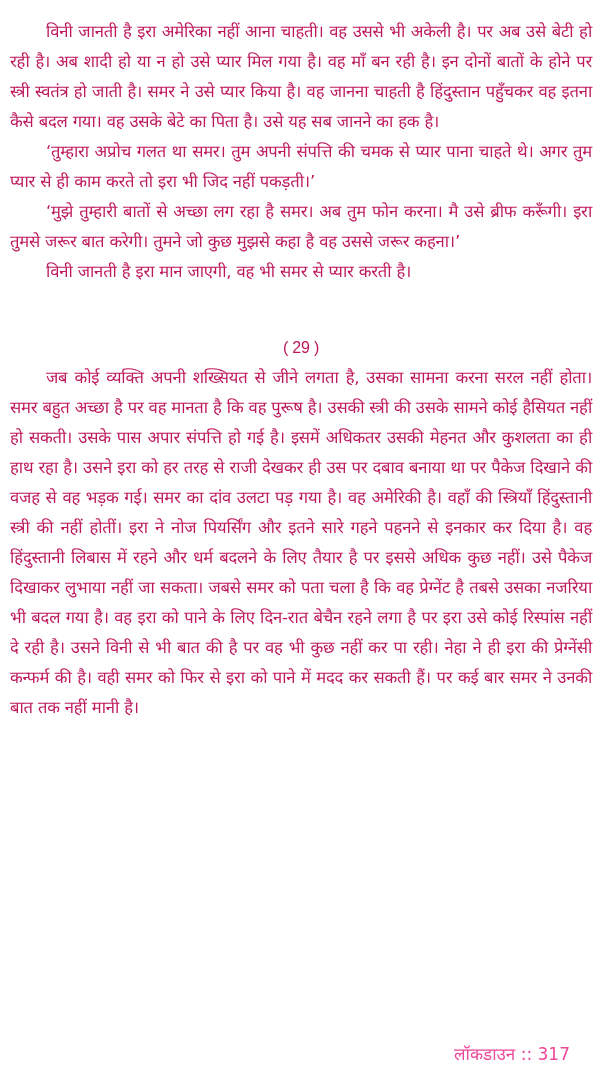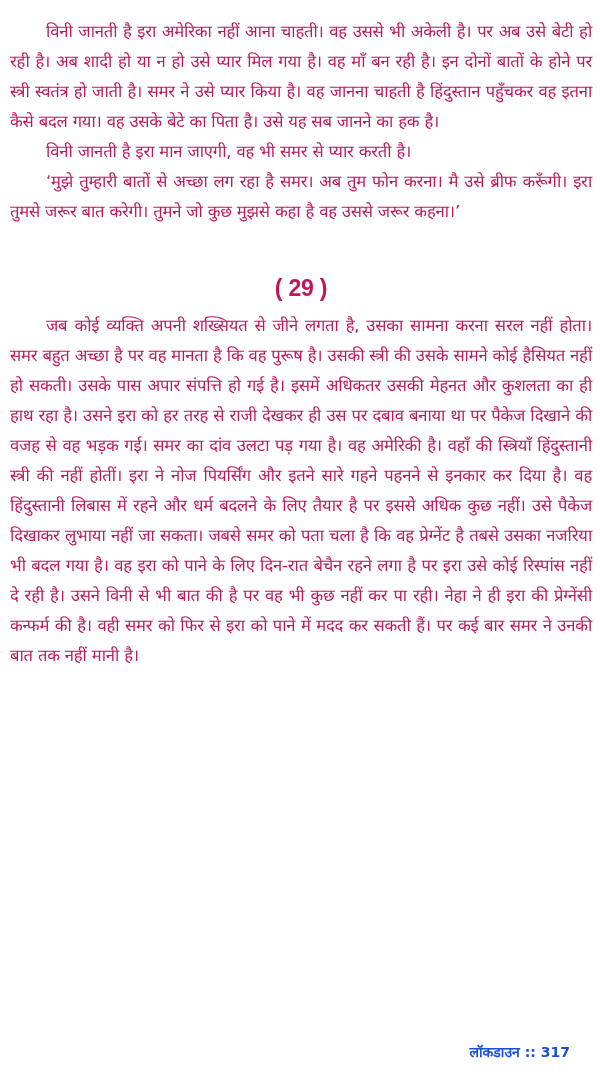--- a/index.html
+++ b/index.html
@@ -6,33 +6,34 @@
   body { width: 600px; height: 1077px; overflow: hidden; position: relative; }
   .page {
     position: absolute; left: 10px; top: 17px; width: 582px;
     font-family: "DejaVu Sans", sans-serif; font-size: 16.6px; color: #be185d;
     line-height: 30px; letter-spacing: -0.2px;
   }
   .para { margin: 0; text-align: justify; text-align-last: left; }
   .para.indent { text-indent: 36px; }
   .chapter {
     text-align: center; font-family: "Liberation Sans", sans-serif;
-    font-weight: bold; font-size: 23px; margin-top: 46px; margin-bottom: 8px; line-height: 30px;
+    font-weight: normal; font-size: 16px; margin-top: 46px; margin-bottom: 0; line-height: 30px;
   }
   .footer {
     position: absolute; right: 30px; top: 1042px;
-    font-family: "DejaVu Sans", sans-serif; font-weight: bold; font-size: 14px; color: #1d4ed8;
+    font-family: "DejaVu Sans", sans-serif; font-weight: normal; font-size: 17px; color: #ec4899;
   }
 </style>
 </head>
 <body>
 
 <div class="page">
   <p class="para indent">विनी जानती है इरा अमेरिका नहीं आना चाहती। वह उससे भी अकेली है। पर अब उसे बेटी हो रही है। अब शादी हो या न हो उसे प्यार मिल गया है। वह माँ बन रही है। इन दोनों बातों के होने पर स्त्री स्वतंत्र हो जाती है। समर ने उसे प्यार किया है। वह जानना चाहती है हिंदुस्तान पहुँचकर वह इतना कैसे बदल गया। वह उसके बेटे का पिता है। उसे यह सब जानने का हक है।</p>
+  <p class="para indent">‘तुम्हारा अप्रोच गलत था समर। तुम अपनी संपत्ति की चमक से प्यार पाना चाहते थे। अगर तुम प्यार से ही काम करते तो इरा भी जिद नहीं पकड़ती।’</p>
+  <p class="para indent">‘मुझे तुम्हारी बातों से अच्छा लग रहा है समर। अब तुम फोन करना। मै उसे ब्रीफ करूँगी। इरा तुमसे जरूर बात करेगी। तुमने जो कुछ मुझसे कहा है वह उससे जरूर कहना।’</p>
   <p class="para indent">विनी जानती है इरा मान जाएगी, वह भी समर से प्यार करती है।</p>
-  <p class="para indent">‘मुझे तुम्हारी बातों से अच्छा लग रहा है समर। अब तुम फोन करना। मै उसे ब्रीफ करूँगी। इरा तुमसे जरूर बात करेगी। तुमने जो कुछ मुझसे कहा है वह उससे जरूर कहना।’</p>
 
   <p class="chapter">( 29 )</p>
 
   <p class="para indent">जब कोई व्यक्ति अपनी शख्सियत से जीने लगता है, उसका सामना करना सरल नहीं होता। समर बहुत अच्छा है पर वह मानता है कि वह पुरूष है। उसकी स्त्री की उसके सामने कोई हैसियत नहीं हो सकती। उसके पास अपार संपत्ति हो गई है। इसमें अधिकतर उसकी मेहनत और कुशलता का ही हाथ रहा है। उसने इरा को हर तरह से राजी देखकर ही उस पर दबाव बनाया था पर पैकेज दिखाने की वजह से वह भड़क गई। समर का दांव उलटा पड़ गया है। वह अमेरिकी है। वहाँ की स्त्रियाँ हिंदुस्तानी स्त्री की नहीं होतीं। इरा ने नोज पियर्सिंग और इतने सारे गहने पहनने से इनकार कर दिया है। वह हिंदुस्तानी लिबास में रहने और धर्म बदलने के लिए तैयार है पर इससे अधिक कुछ नहीं। उसे पैकेज दिखाकर लुभाया नहीं जा सकता। जबसे समर को पता चला है कि वह प्रेग्नेंट है तबसे उसका नजरिया भी बदल गया है। वह इरा को पाने के लिए दिन-रात बेचैन रहने लगा है पर इरा उसे कोई रिस्पांस नहीं दे रही है। उसने विनी से भी बात की है पर वह भी कुछ नहीं कर पा रही। नेहा ने ही इरा की प्रेग्नेंसी कन्फर्म की है। वही समर को फिर से इरा को पाने में मदद कर सकती हैं। पर कई बार समर ने उनकी बात तक नहीं मानी है।</p>
 </div>
 
 <div class="footer">लॉकडाउन :: 317</div>
 
 </body></html>

